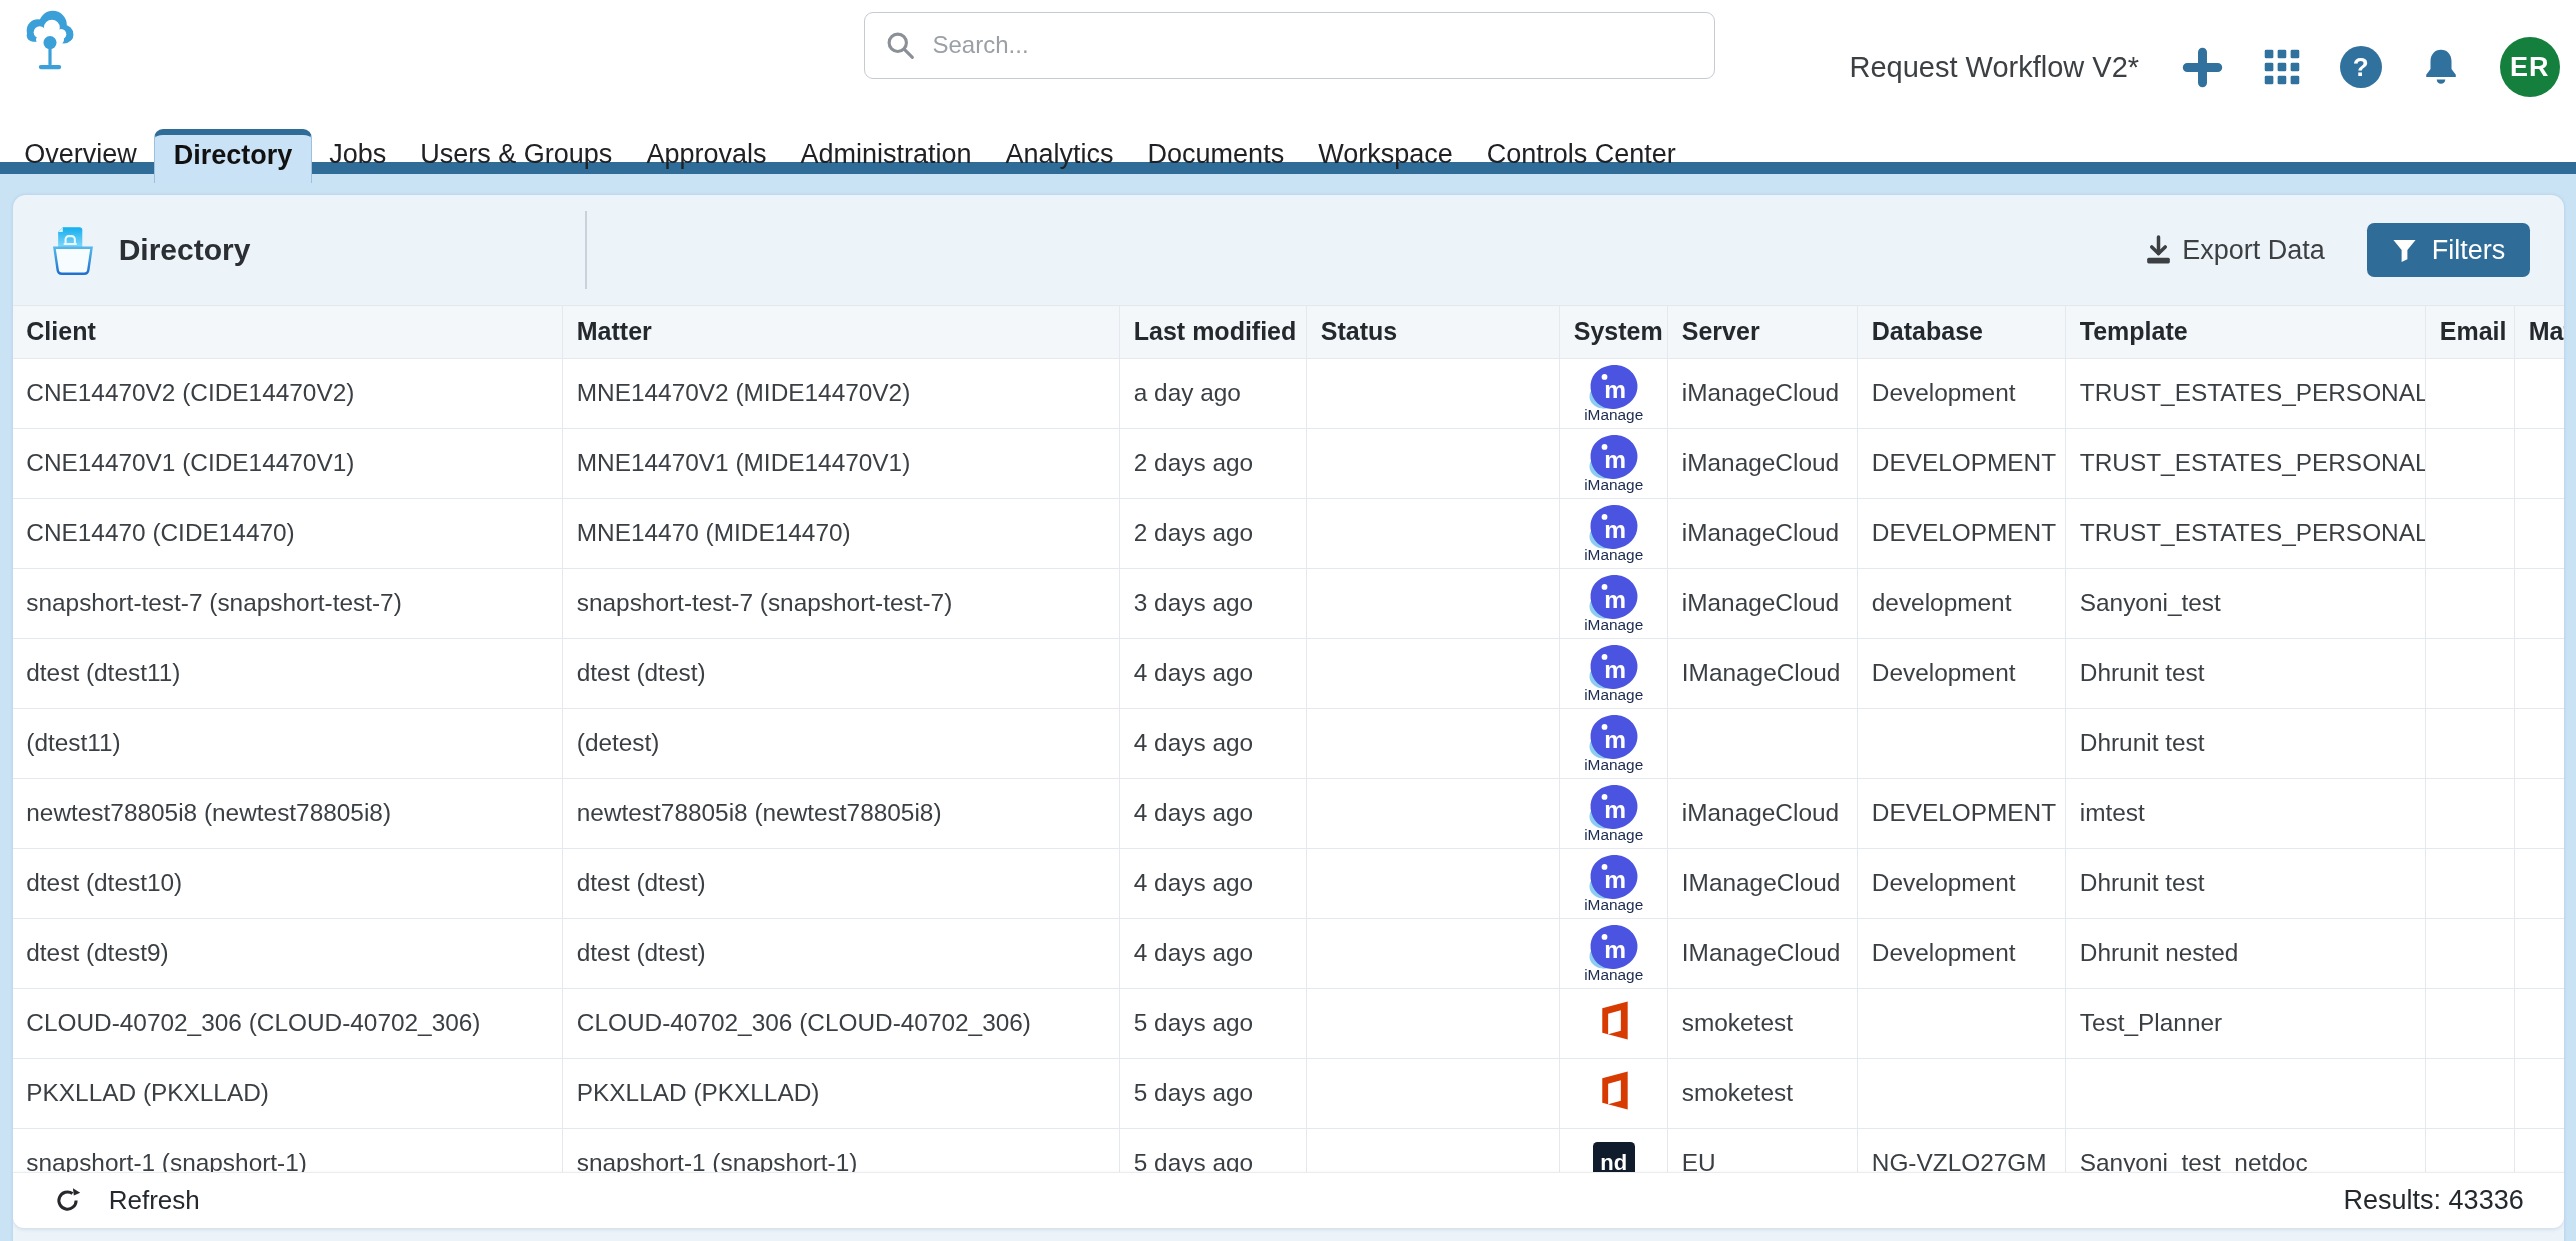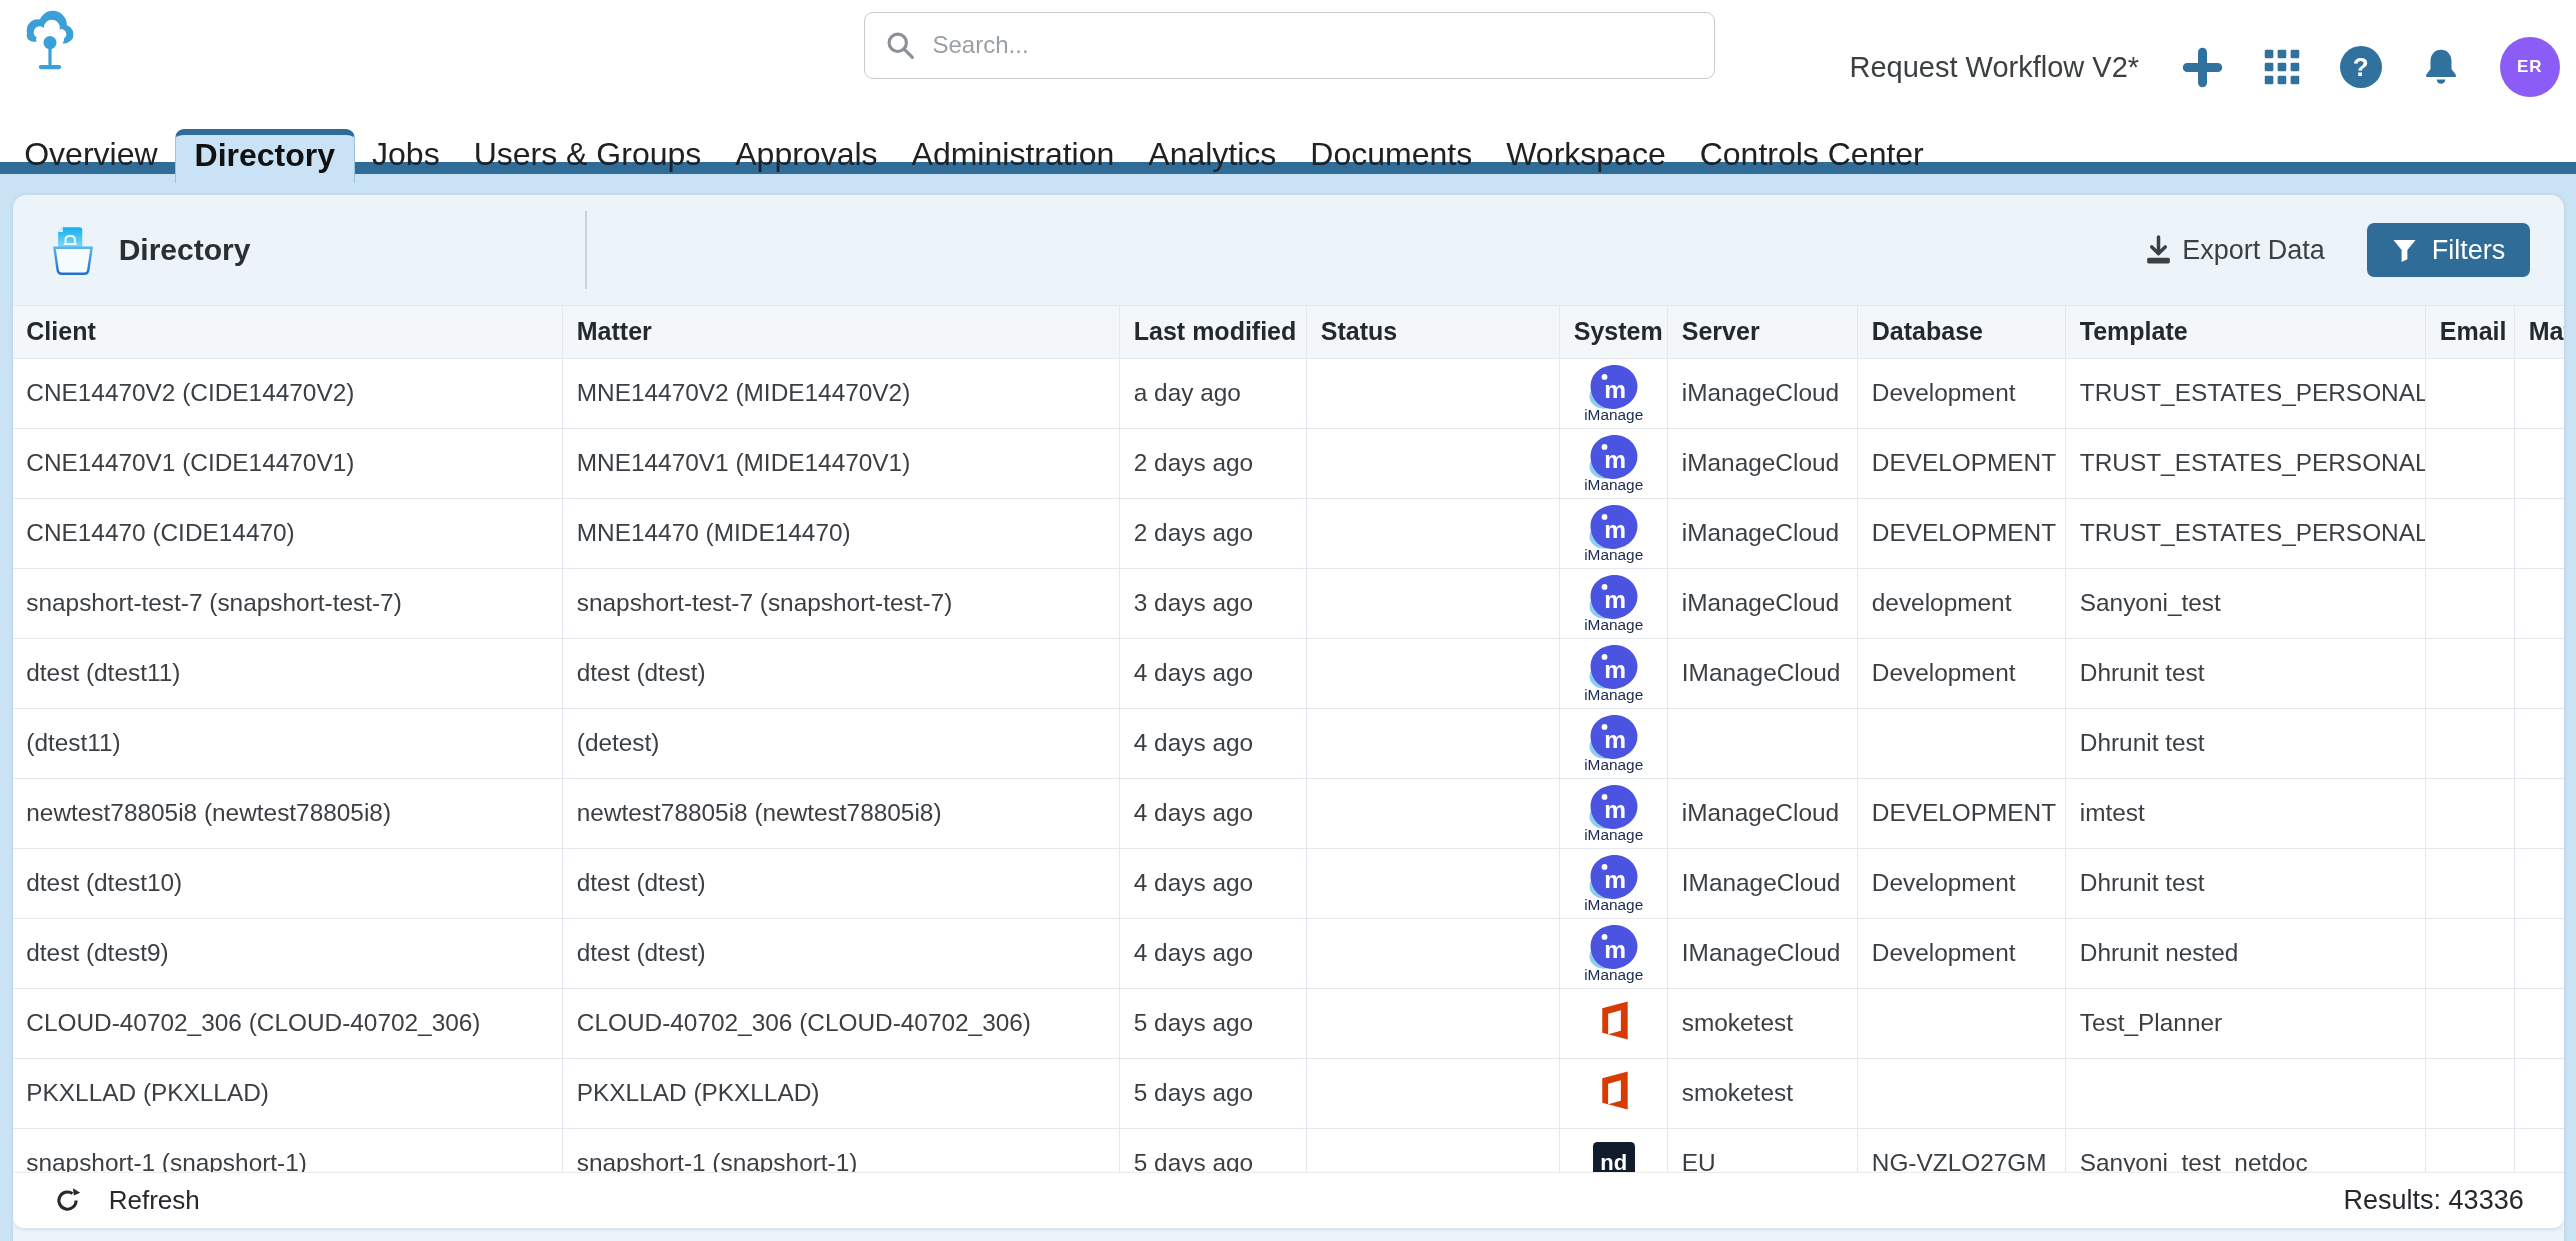--- a/index.html
+++ b/index.html
@@ -20,30 +20,30 @@
   }
   .search-input { border:none; outline:none; font-size:24px; color:#333; flex:1;
     font-family:"Liberation Sans", sans-serif; background:transparent; }
   .search-input::placeholder { color:#9aa0a6; }
   .header-right { position:absolute; right:16.3px; top:0; height:134px;
     display:flex; align-items:center; gap:38px; }
   .context-label { font-size:29px; color:#3c4043; margin-right:3.6px; white-space:nowrap;margin-left:18px; }
   .icon-btn { display:flex; align-items:center; justify-content:center; cursor:pointer; }
   .help-btn { width:42px; height:42px; border-radius:50%; background:#31719e; color:#fff;
     font-size:26px; font-weight:bold; display:flex; align-items:center; justify-content:center; }
-  .avatar { width:60px; height:60px; border-radius:50%; background:#8b5cf6; color:#fff;
-    font-size:17px; font-weight:bold; display:flex; align-items:center; justify-content:center;
+  .avatar { width:60px; height:60px; border-radius:50%; background:#15803d; color:#fff;
+    font-size:27px; font-weight:bold; display:flex; align-items:center; justify-content:center;
     letter-spacing:0.9px; }
 
   
   .nav { height:40px; background:#fff; position:relative; display:flex;
     align-items:flex-start; padding:5.4px 0 0 7.2px; }
   .nav::after { content:""; position:absolute; left:0; bottom:0; width:100%; height:11.8px;
     background:#2f6c98; z-index:0; }
-  .tab { font-size:32px; color:#202124; padding:0 17px; height:30px; line-height:30px;
+  .tab { font-size:27px; color:#202124; padding:0 17px; height:30px; line-height:30px;
     position:relative; z-index:1; white-space:nowrap; cursor:pointer; }
   .tab.active {
     margin-top:-10px; height:auto; z-index:2;
     background:#c9e2f5; border:1.8px solid #9cc1dc; border-bottom:none;
     border-top:6.3px solid #2f6c98; border-radius:9px 9px 0 0;
     padding:4.5px 19px 12.7px 19px; font-weight:700; color:#111;
   }
 
   
   .page { height:1068px; position:relative; }

